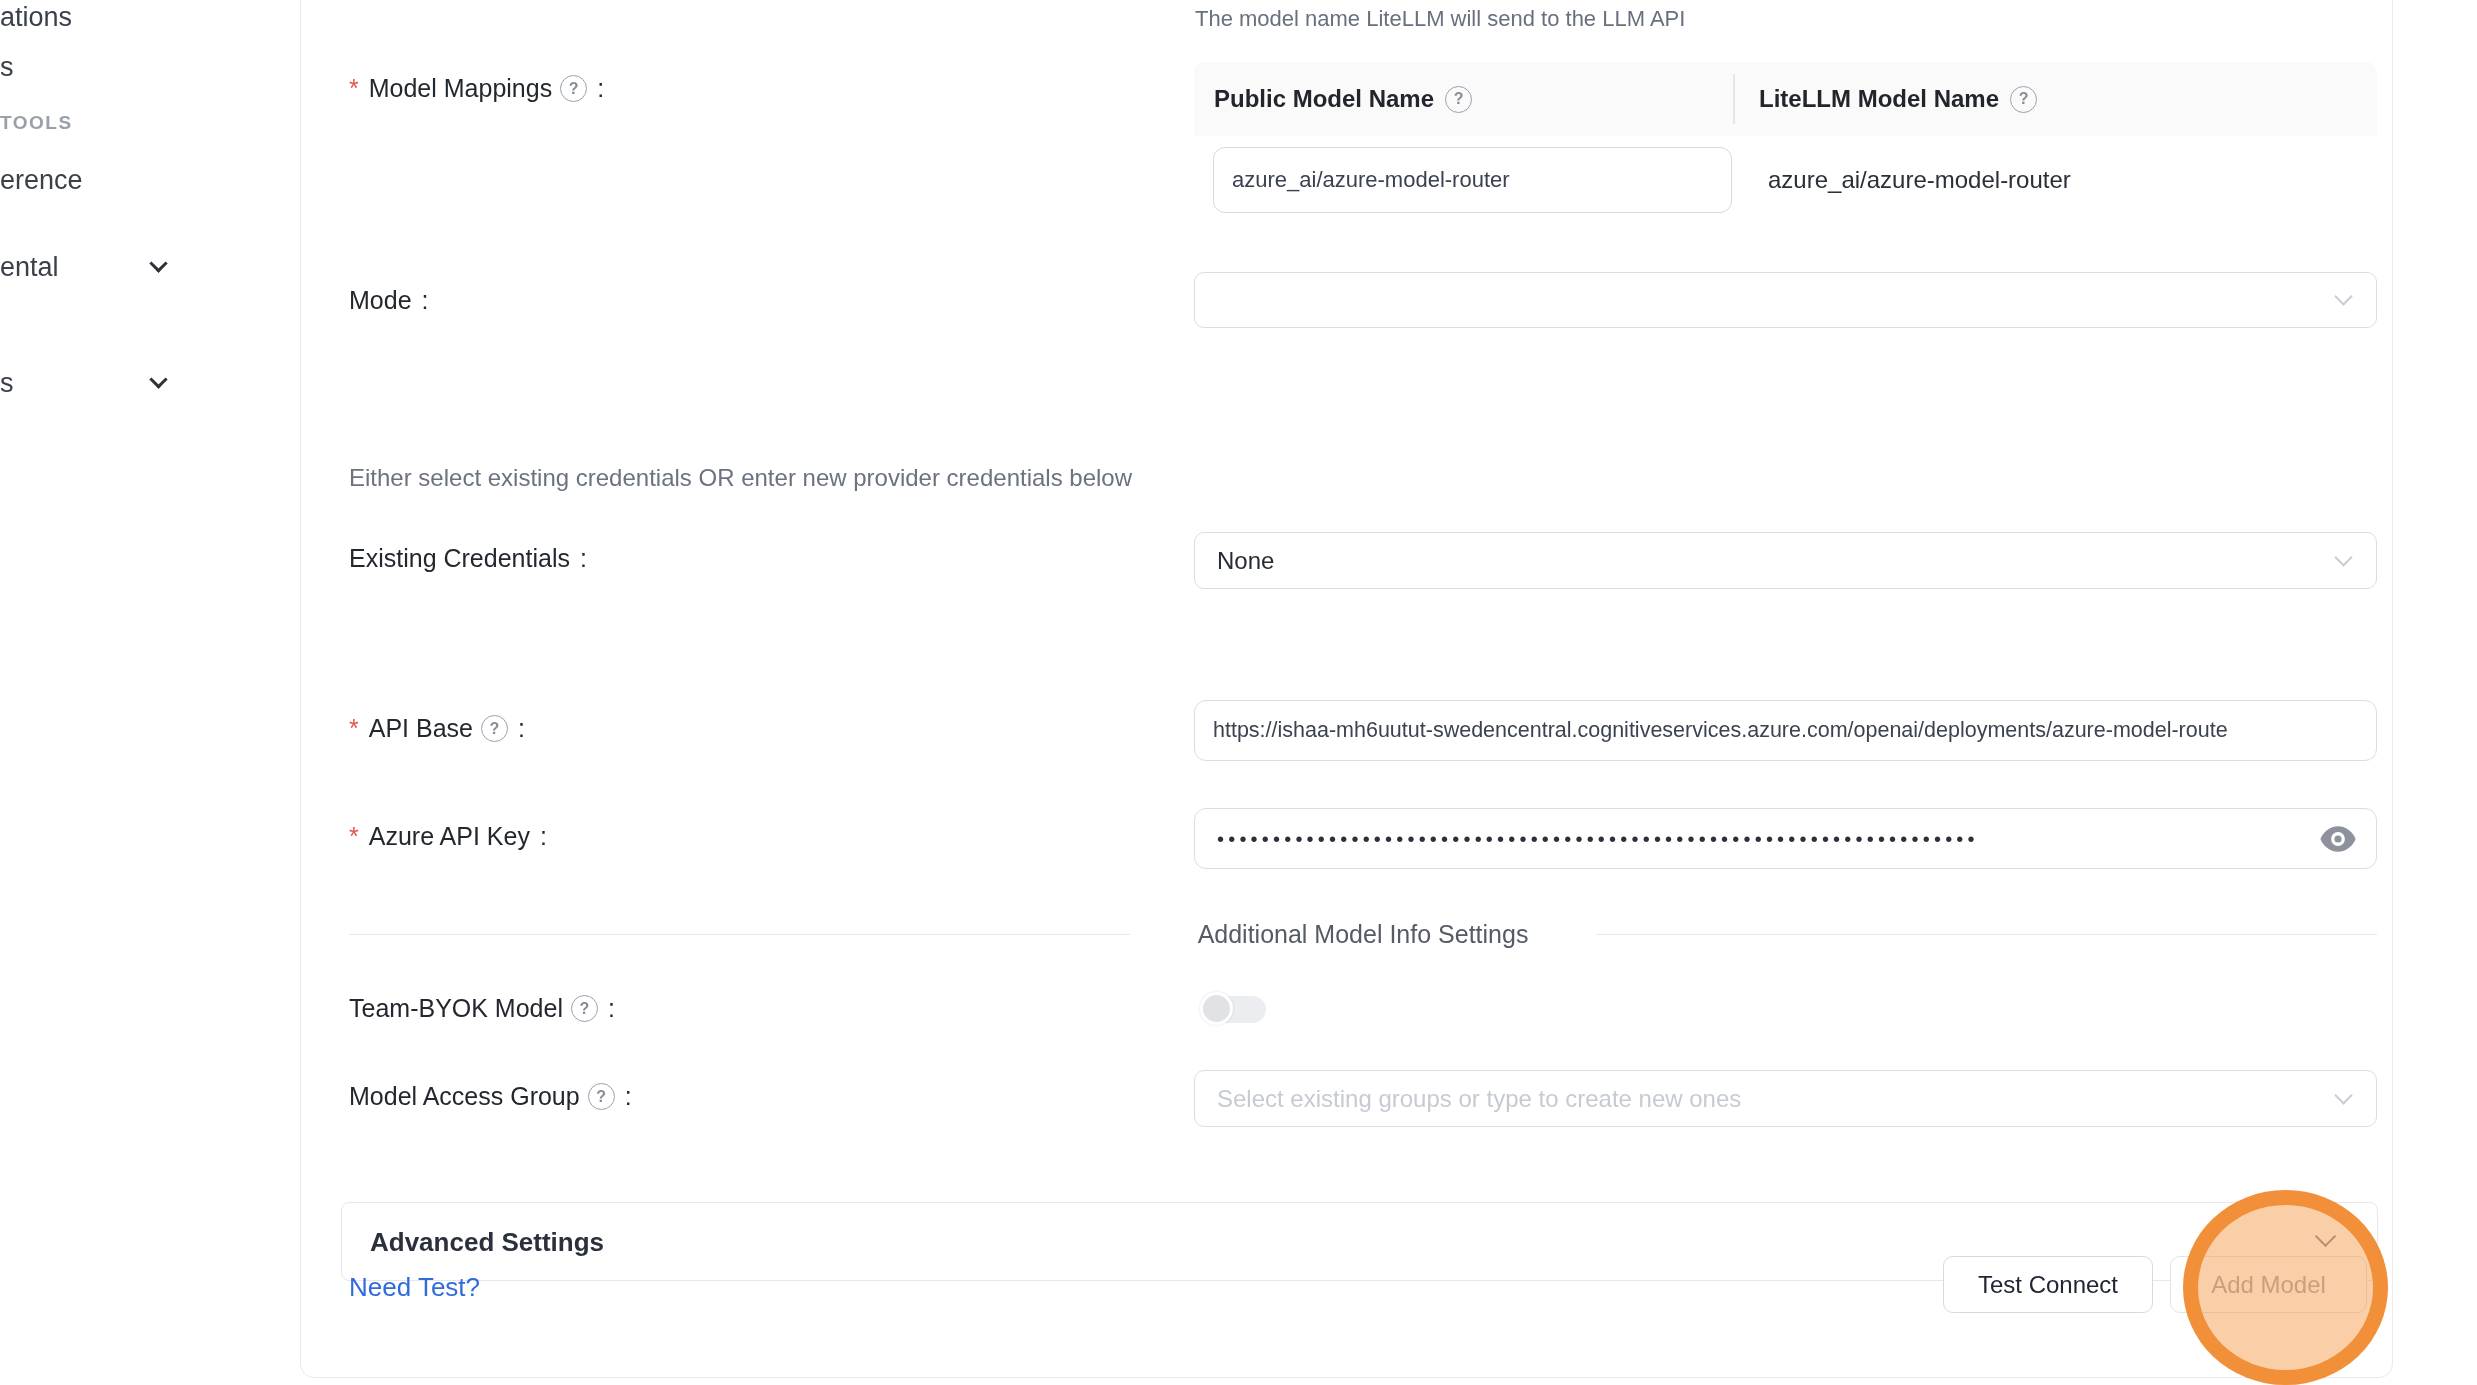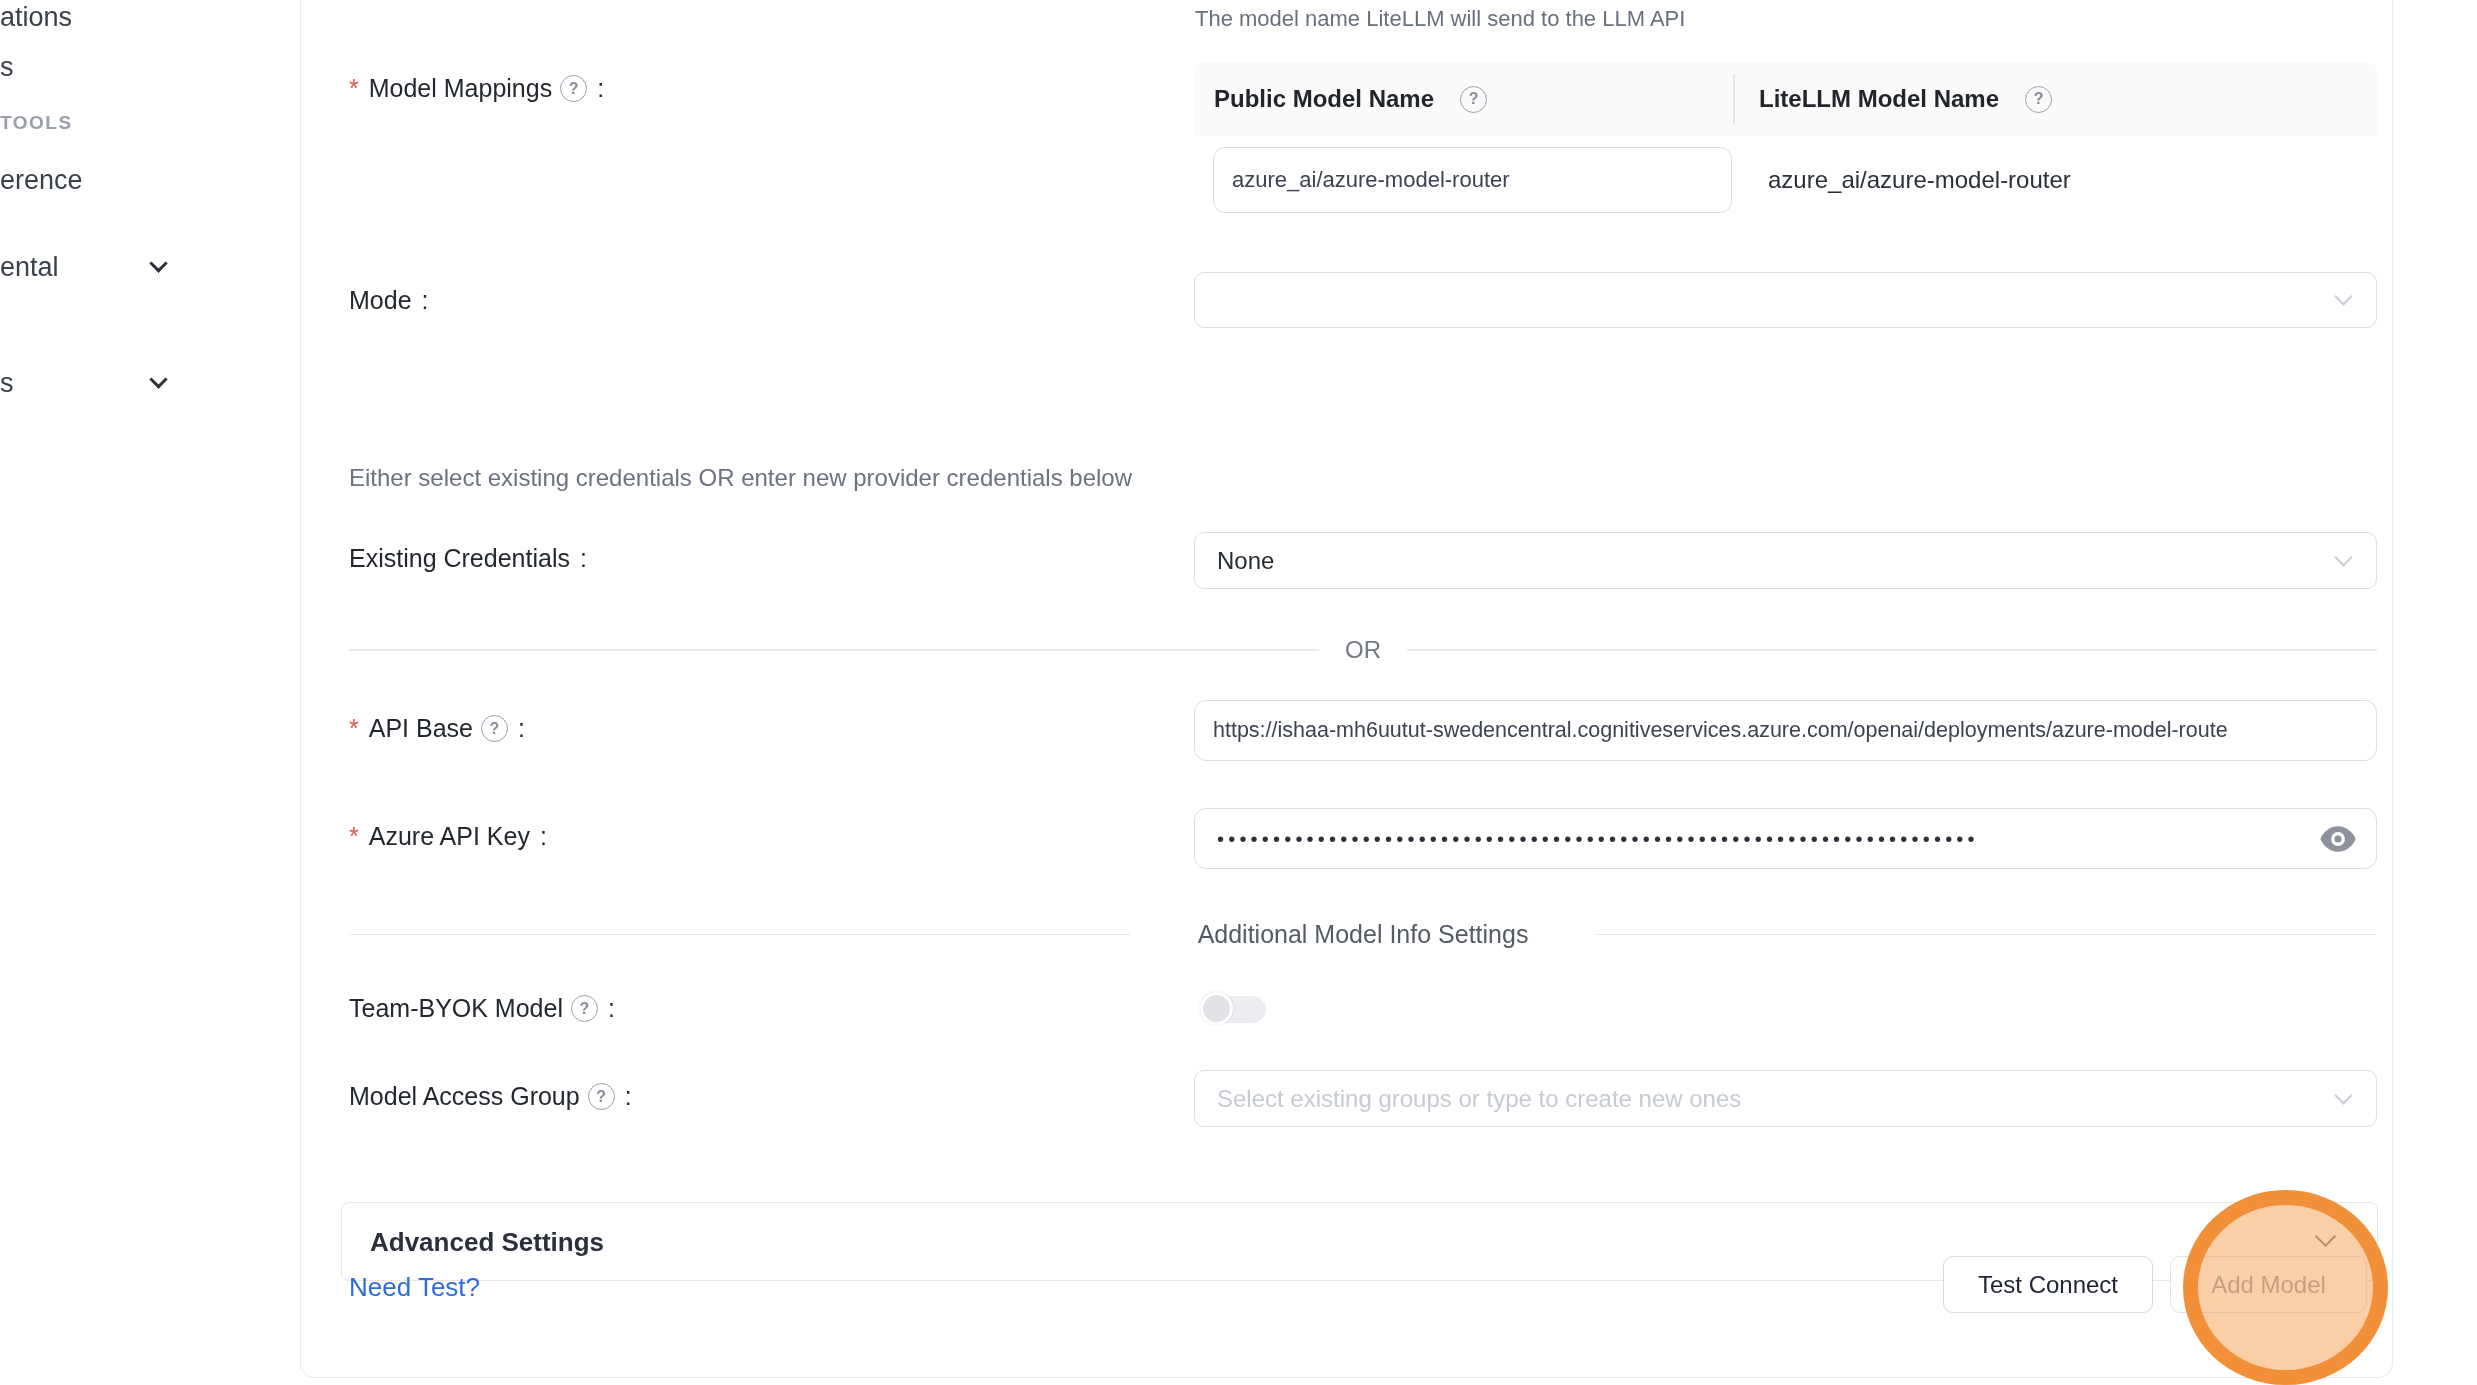--- a/index.html
+++ b/index.html
@@ -33,21 +33,21 @@
     font-size:25px; color:#23282f; white-space:nowrap; }
   .req { color:#e2554f; font-size:25px; margin-right:2px; }
   .qicon { display:inline-flex; align-items:center; justify-content:center; width:27px; height:27px;
     border:1.7px solid #9aa0aa; border-radius:50%; font-size:16px; color:#858c97; font-weight:700; }
   .colon { margin-left:2px; }
 
   
   #map-label { top:74px; }
   #map-table { position:absolute; left:1194px; top:62px; width:1183px; }
   #map-head { display:flex; height:74px; background:#fafafa; border-radius:10px 10px 0 0; align-items:center; position:relative; }
-  .map-th { display:flex; align-items:center; gap:26px; font-size:24px; font-weight:700; color:#22262c; }
+  .map-th { display:flex; align-items:center; gap:11px; font-size:24px; font-weight:700; color:#22262c; }
   #map-th-1 { padding-left:20px; width:540px; }
   #map-th-2 { padding-left:25px; }
   #map-col-div { position:absolute; left:539px; top:12px; width:1.5px; height:50px; background:#e4e6ea; }
   #map-body { position:relative; height:104px; }
   #public-model-input { position:absolute; left:19px; top:11px; width:519px; height:66px;
     border:1.6px solid #d9d9d9; border-radius:12px; font-size:22px; color:#3a4150; padding:0 18px;
     font-family:"Liberation Sans", sans-serif; outline:none; background:#fff; }
   #litellm-model-value { position:absolute; left:574px; top:30px; font-size:24px; color:#2a3038; }
   #map-row-border { position:absolute; left:0; top:178px; width:1183px; height:1.5px; background:#ededef; }
 
@@ -173,25 +173,20 @@
 
   <div class="label-row" id="cred-label">
     <span>Existing Credentials</span>
     <span class="colon">:</span>
   </div>
   <div class="ctl" id="cred-select">
     <span class="sel-text">None</span>
     <span class="sel-chev"></span>
   </div>
 
-  <div class="h-divider" id="or-divider">
-    <div class="line"></div>
-    <div class="dtext">OR</div>
-    <div class="line"></div>
-  </div>
 
   <div class="label-row" id="apibase-label">
     <span class="req">*</span>
     <span>API Base</span>
     <span class="qicon">?</span>
     <span class="colon">:</span>
   </div>
   <div class="ctl" id="apibase-input-wrap">
     <input id="apibase-input" value="https://ishaa-mh6uutut-swedencentral.cognitiveservices.azure.com/openai/deployments/azure-model-route" style="">
   </div>

